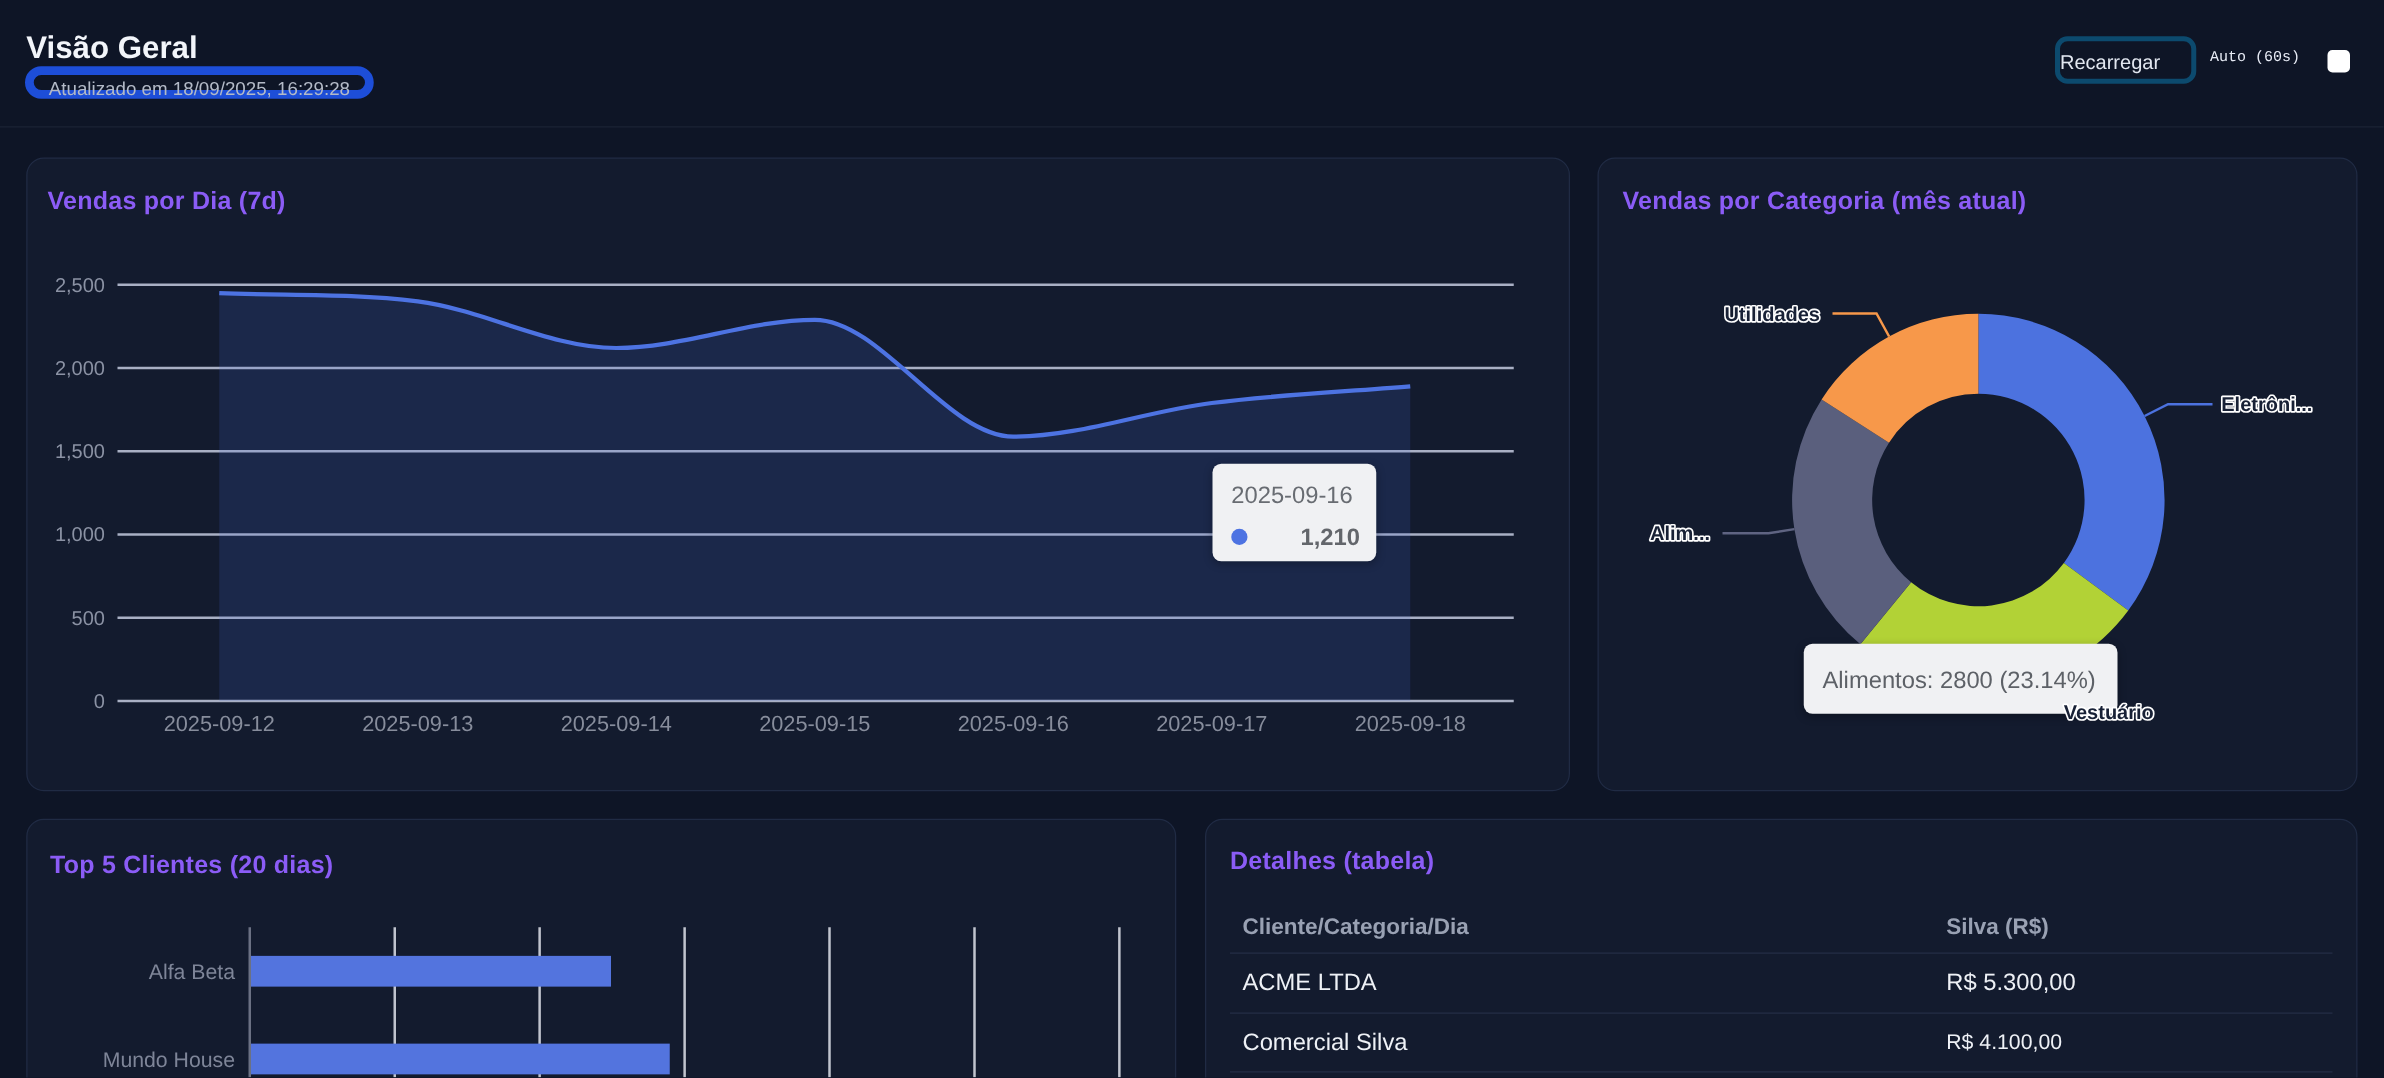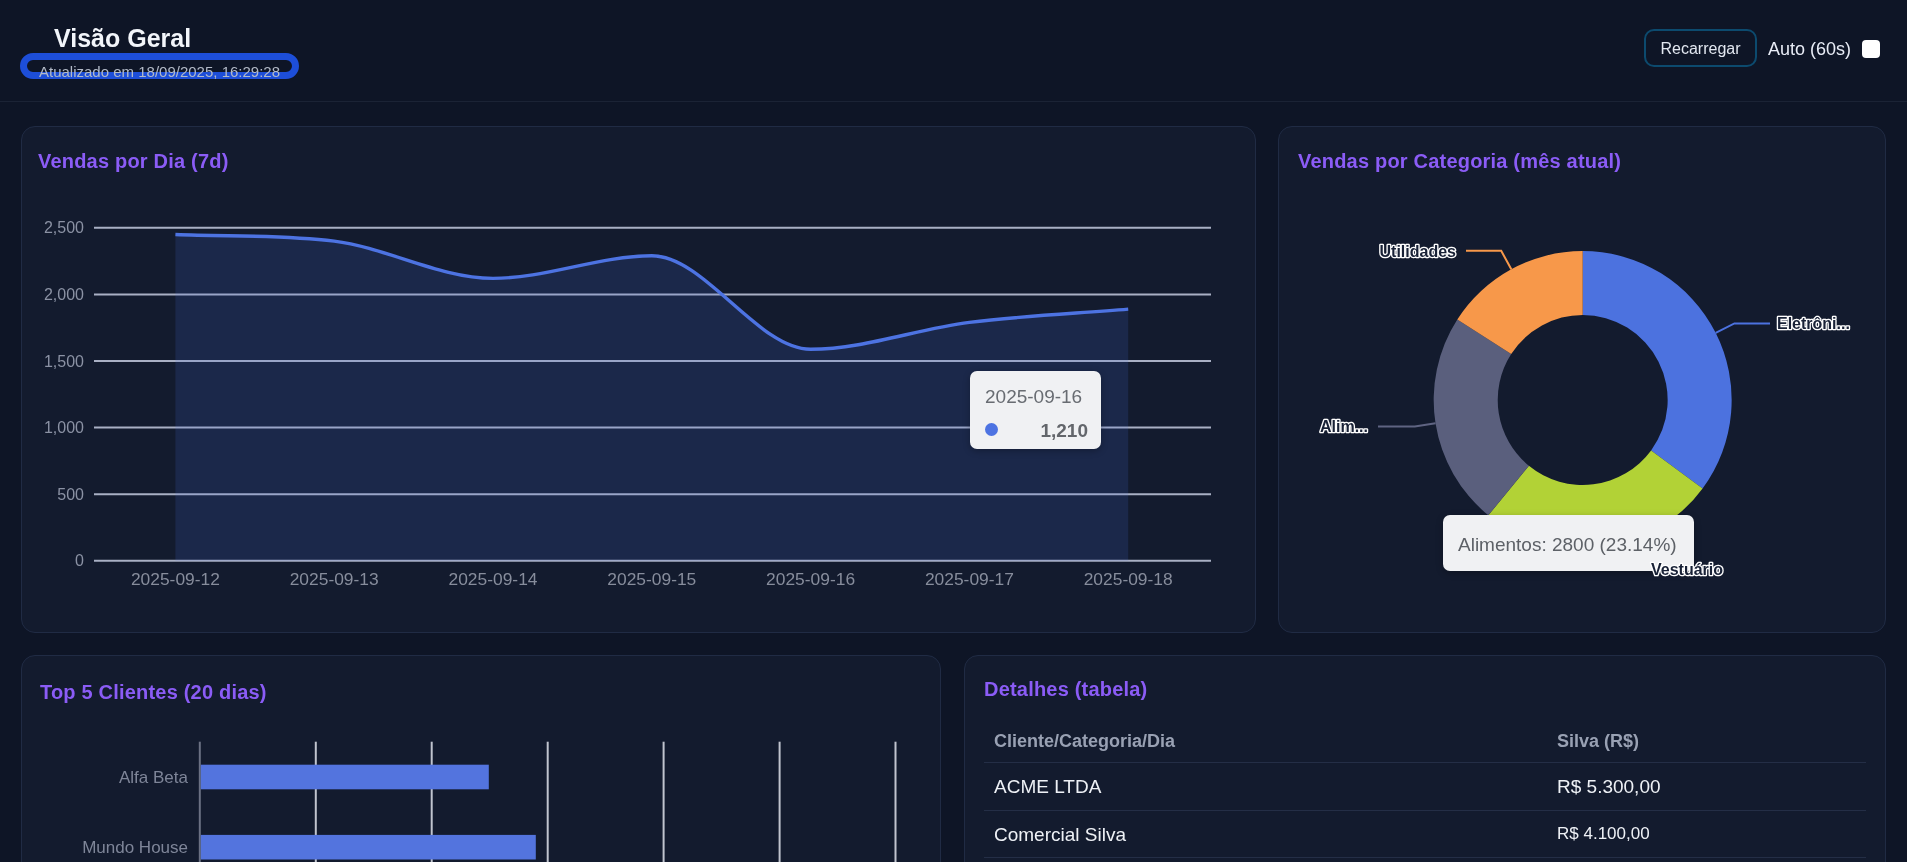--- a/index.html
+++ b/index.html
@@ -8,24 +8,24 @@
   body { background:#0e1526; font-family:"Liberation Sans", sans-serif; position:relative; }
   .abs { position:absolute; }
   .card { position:absolute; background:#131b2e; border:1px solid #202b44; border-radius:14px; }
   .ctitle { position:absolute; font-size:20px; font-weight:bold; color:#8b5cf6; letter-spacing:0.2px; }
   .tooltip { position:absolute; background:#f0f1f3; border-radius:7px;
              box-shadow:0 2px 7px rgba(0,0,0,0.28); }
 </style>
 </head>
 <body>
 
-<div class="abs" style="left:21px;top:24px;font-size:25px;font-weight:bold;color:#f2f5fa;margin-left:33px;">Visão Geral</div>
+<div class="abs" style="left:21px;top:24px;font-size:25px;font-weight:bold;color:#f2f5fa;">Visão Geral</div>
 <div class="abs" style="left:20px;top:53px;height:26px;line-height:24px;padding:0 12px;border:7px solid #1d4ed8;border-radius:13px;color:#b3bac7;font-size:15px;">Atualizado em 18/09/2025, 16:29:28</div>
-<div class="abs" style="left:1644px;top:29px;width:113px;height:38px;border:2px solid #0c4a6e;border-radius:10px;color:#e2e7f0;font-size:16px;text-align:center;line-height:36px;">Recarregar</div>
-<div class="abs" style="left:1768px;top:39px;font-size:18px;color:#e8ecf6;">Auto (60s)</div>
+<div class="abs" style="left:1644px;top:29px;width:113px;height:38px;border:4px solid #0c4a6e;border-radius:10px;color:#e2e7f0;font-size:16px;text-align:left;line-height:36px;">Recarregar</div>
+<div class="abs" style="left:1768px;top:39px;font-size:12px;color:#e8ecf6;font-family:Liberation Mono, monospace;">Auto (60s)</div>
 <div class="abs" style="left:1862px;top:40px;width:18px;height:18px;background:#fff;border-radius:4px;"></div>
 <div class="abs" style="left:0;top:101px;width:1907px;height:1px;background:#1b2335;"></div>
 
 <div class="card" style="left:21px;top:126px;width:1235px;height:507px;"></div>
 <div class="ctitle" style="left:38px;top:150px;">Vendas por Dia (7d)</div>
 <svg class="abs" style="left:21px;top:126px;" width="1232" height="505" viewBox="0 0 1232 505">
 
   <g stroke="#a9b0c4" stroke-width="2">
     <line x1="73" y1="101.8" x2="1190" y2="101.8"></line>
     <line x1="73" y1="168.4" x2="1190" y2="168.4"></line>

